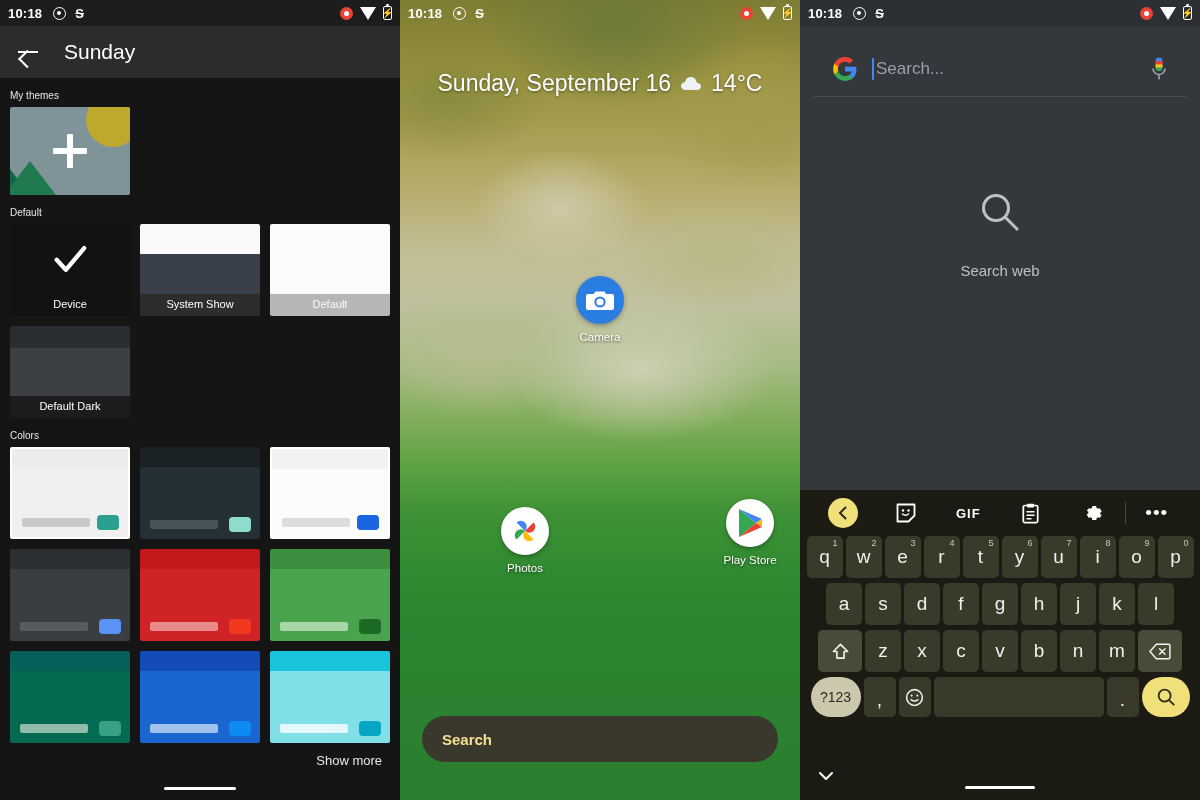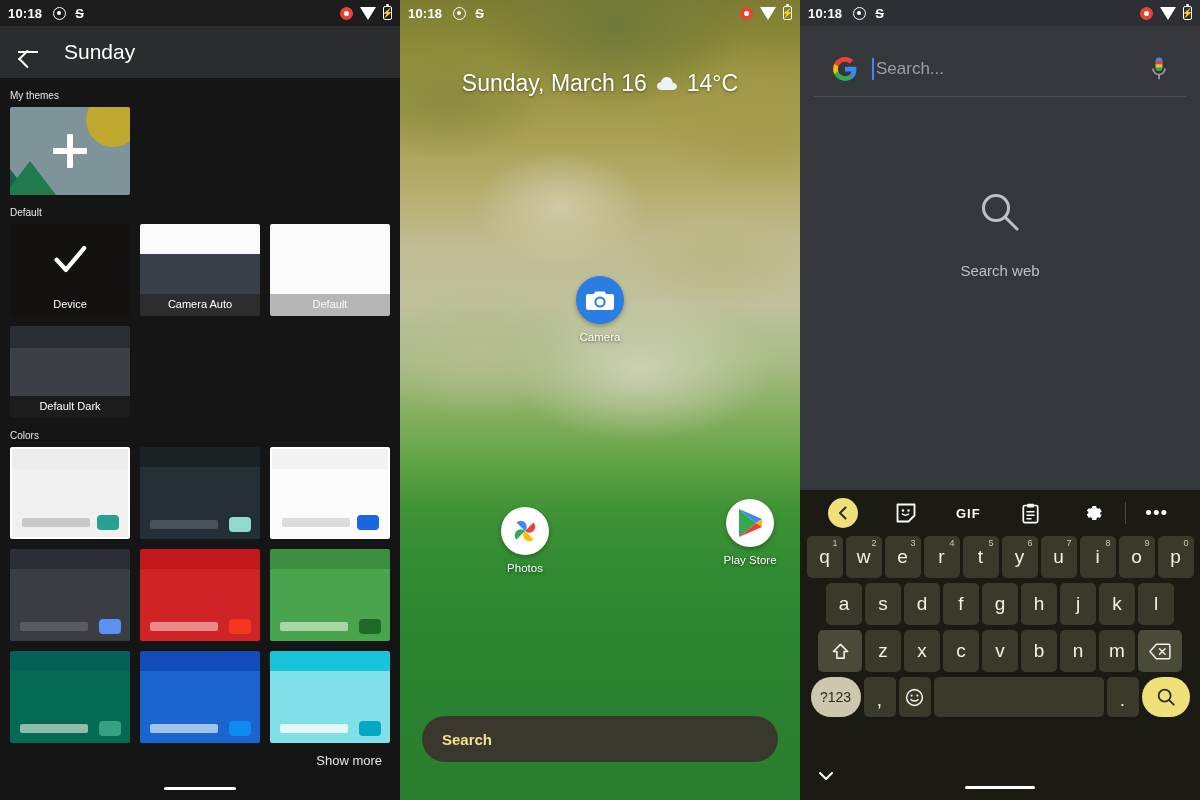--- a/index.html
+++ b/index.html
@@ -303,21 +303,21 @@
             <svg viewBox="0 0 24 24">
                 <path d="M4 12.5 L9.5 18.5 L20.5 5.5" stroke="#fff" stroke-width="2.6" fill="none" stroke-linecap="round" stroke-linejoin="round"></path>
               </svg>
           </div>
           <div class="tc-label" style="color:#fff">Device</div>
         </div>
 
         <div class="theme-card">
           <div class="tc-sysauto-top"></div>
           <div class="tc-sysauto-bot"></div>
-          <div class="tc-label tc-sysauto-label">Camera Auto</div>
+          <div class="tc-label tc-sysauto-label">System Show</div>
         </div>
 
         <div class="theme-card">
           <div class="tc-default-top"></div>
           <div class="tc-label tc-default-label">Default</div>
         </div>
 
         <div class="theme-card">
           <div class="tc-dark-top"></div>
           <div class="tc-dark-bot"></div>
@@ -411,21 +411,21 @@
       <div class="sb-right-icons">
         <div class="ic-record"></div>
         <div class="ic-wifi"></div>
         <div class="ic-batt">
             <span>⚡</span>
           </div>
       </div>
     </div>
 
     <div class="home-widget">
-      <span>Sunday, March 16</span>
+      <span>Sunday, September 16</span>
       <span class="weather-cloud">
         <svg width="22" height="16" viewBox="0 0 22 16">
           <path d="M6 14 C2.6 14 1 12 1 10 C1 8 2.6 6.3 5 6.3 C5.4 3.2 7.8 1 10.8 1 C14 1 16.4 3.4 16.6 6.4 C19 6.6 21 8.3 21 10.3 C21 12.4 19.2 14 16.8 14 Z" fill="#eef2f5"></path>
         </svg>
       </span>
       <span>14°C</span>
     </div>
 
     <div class="app-icon" style="left:165px; top:276px;">
       <div class="icon-circle icon-blue">

